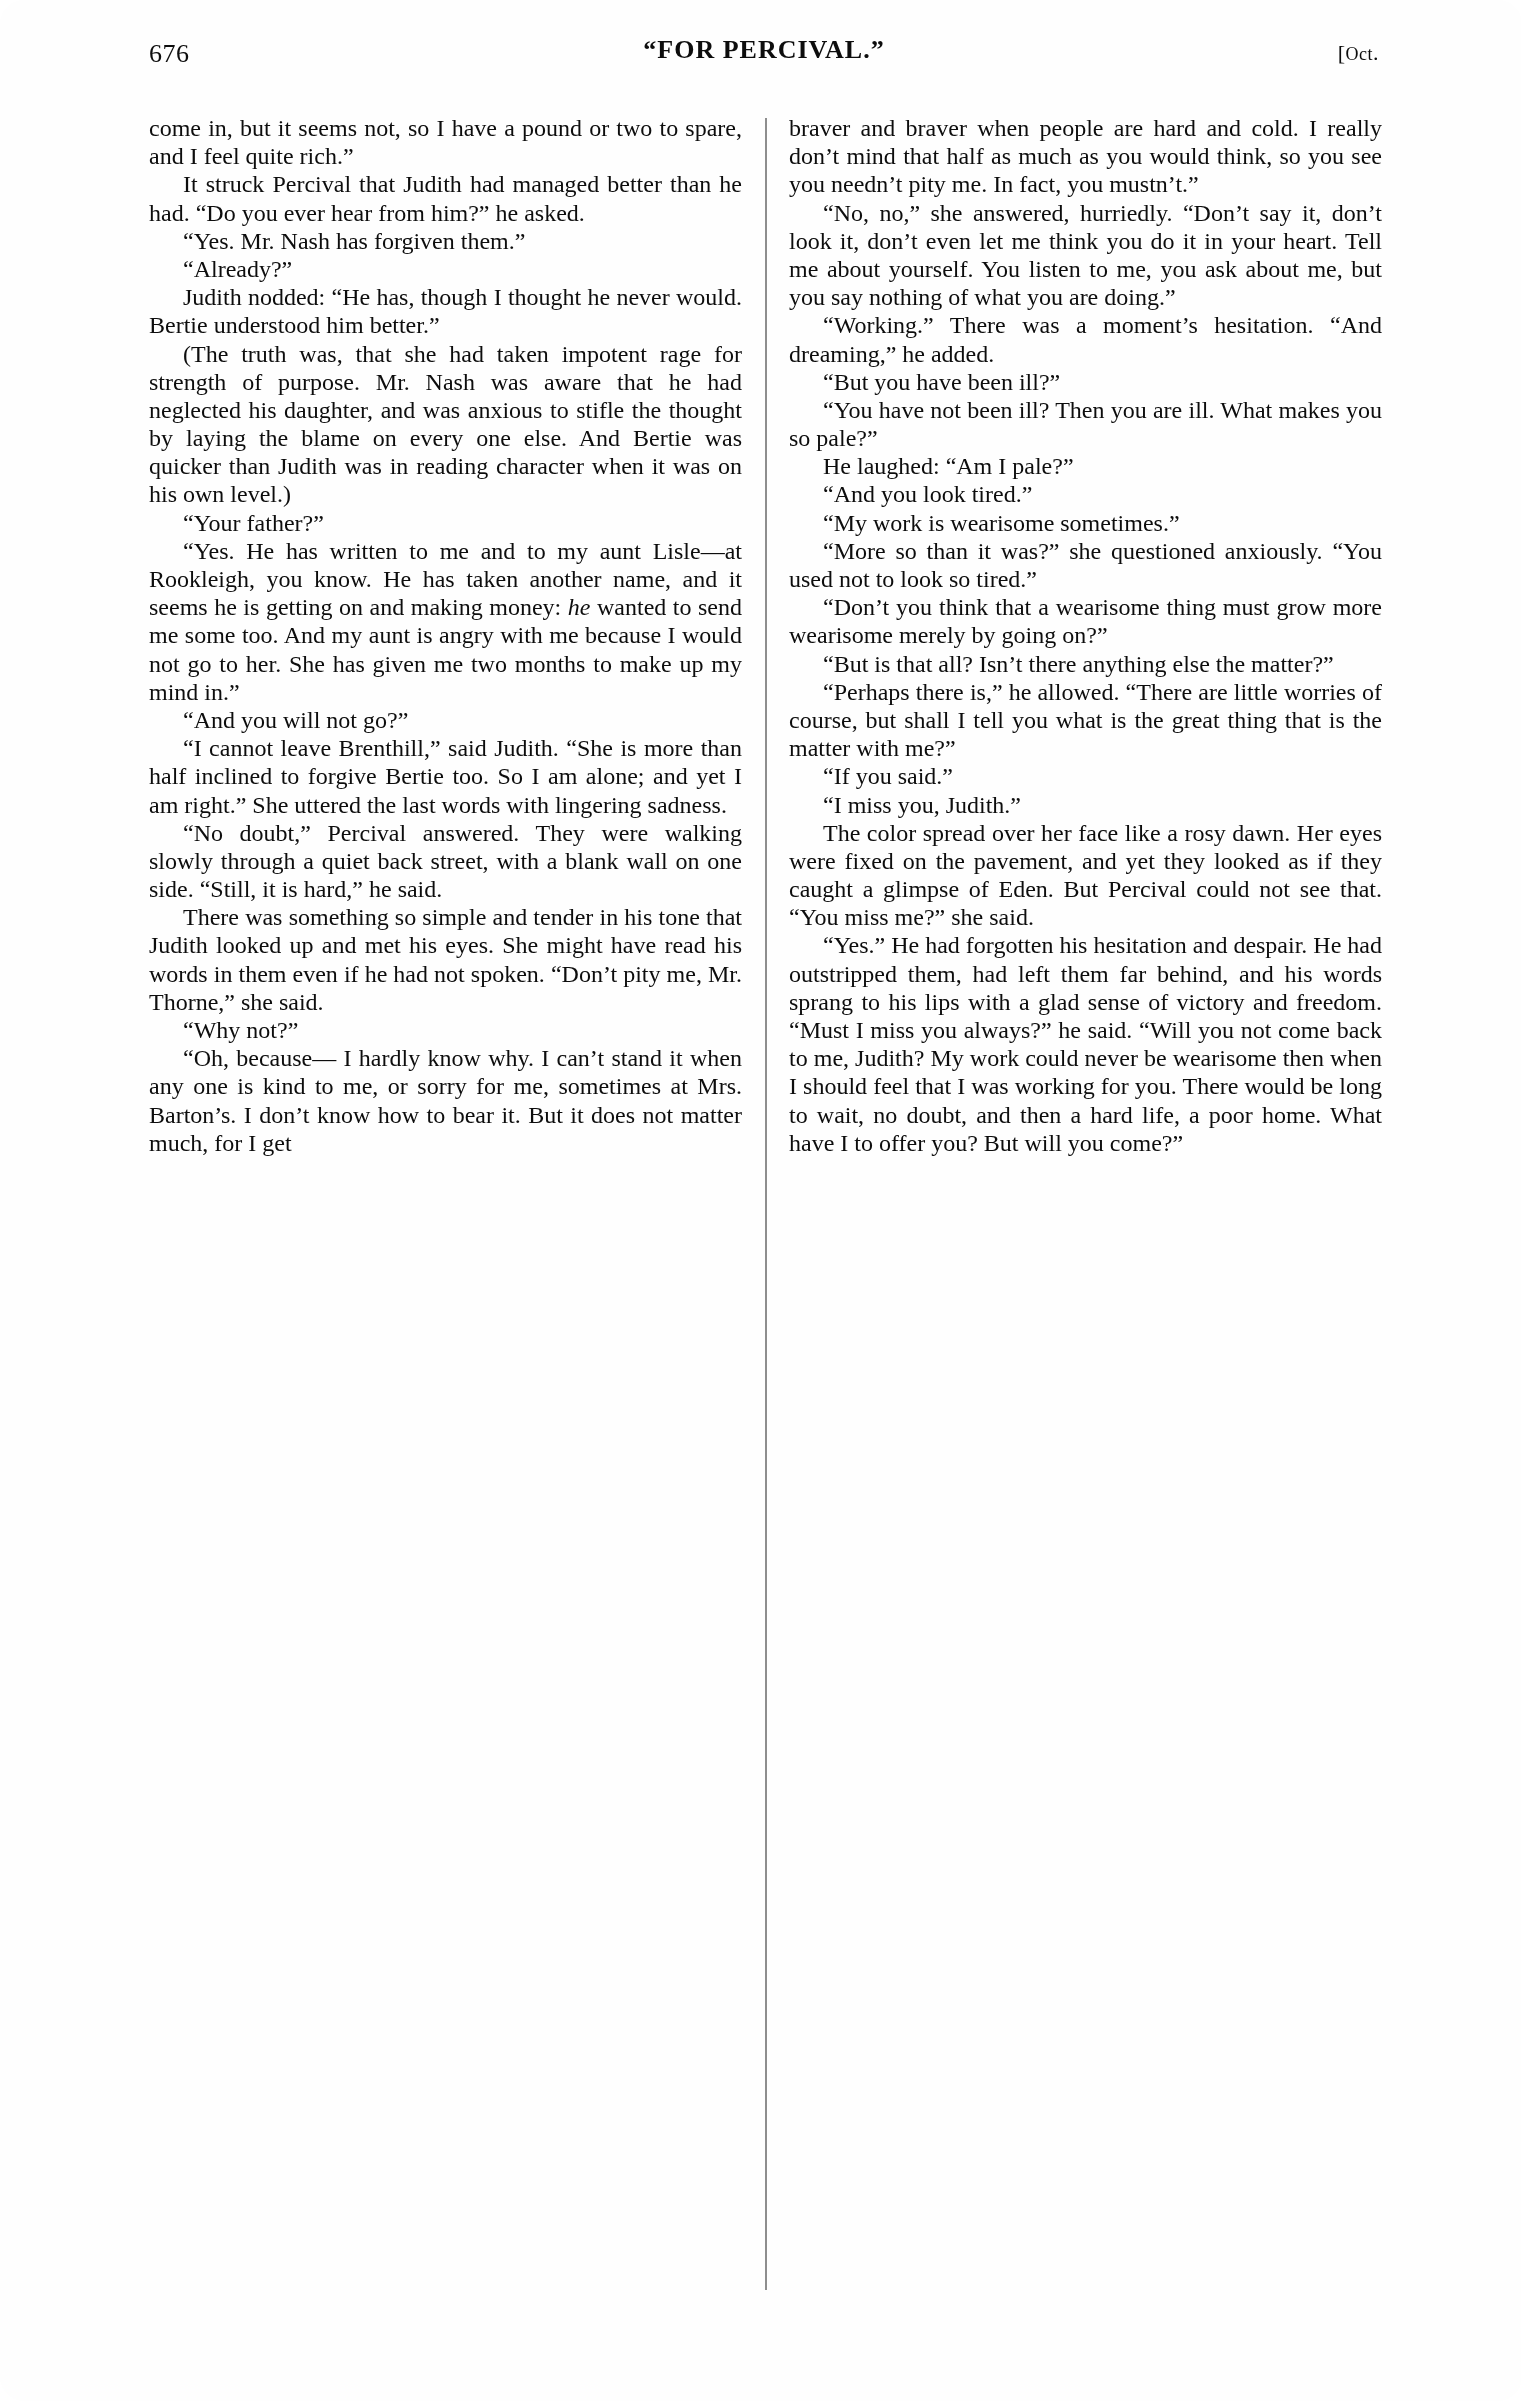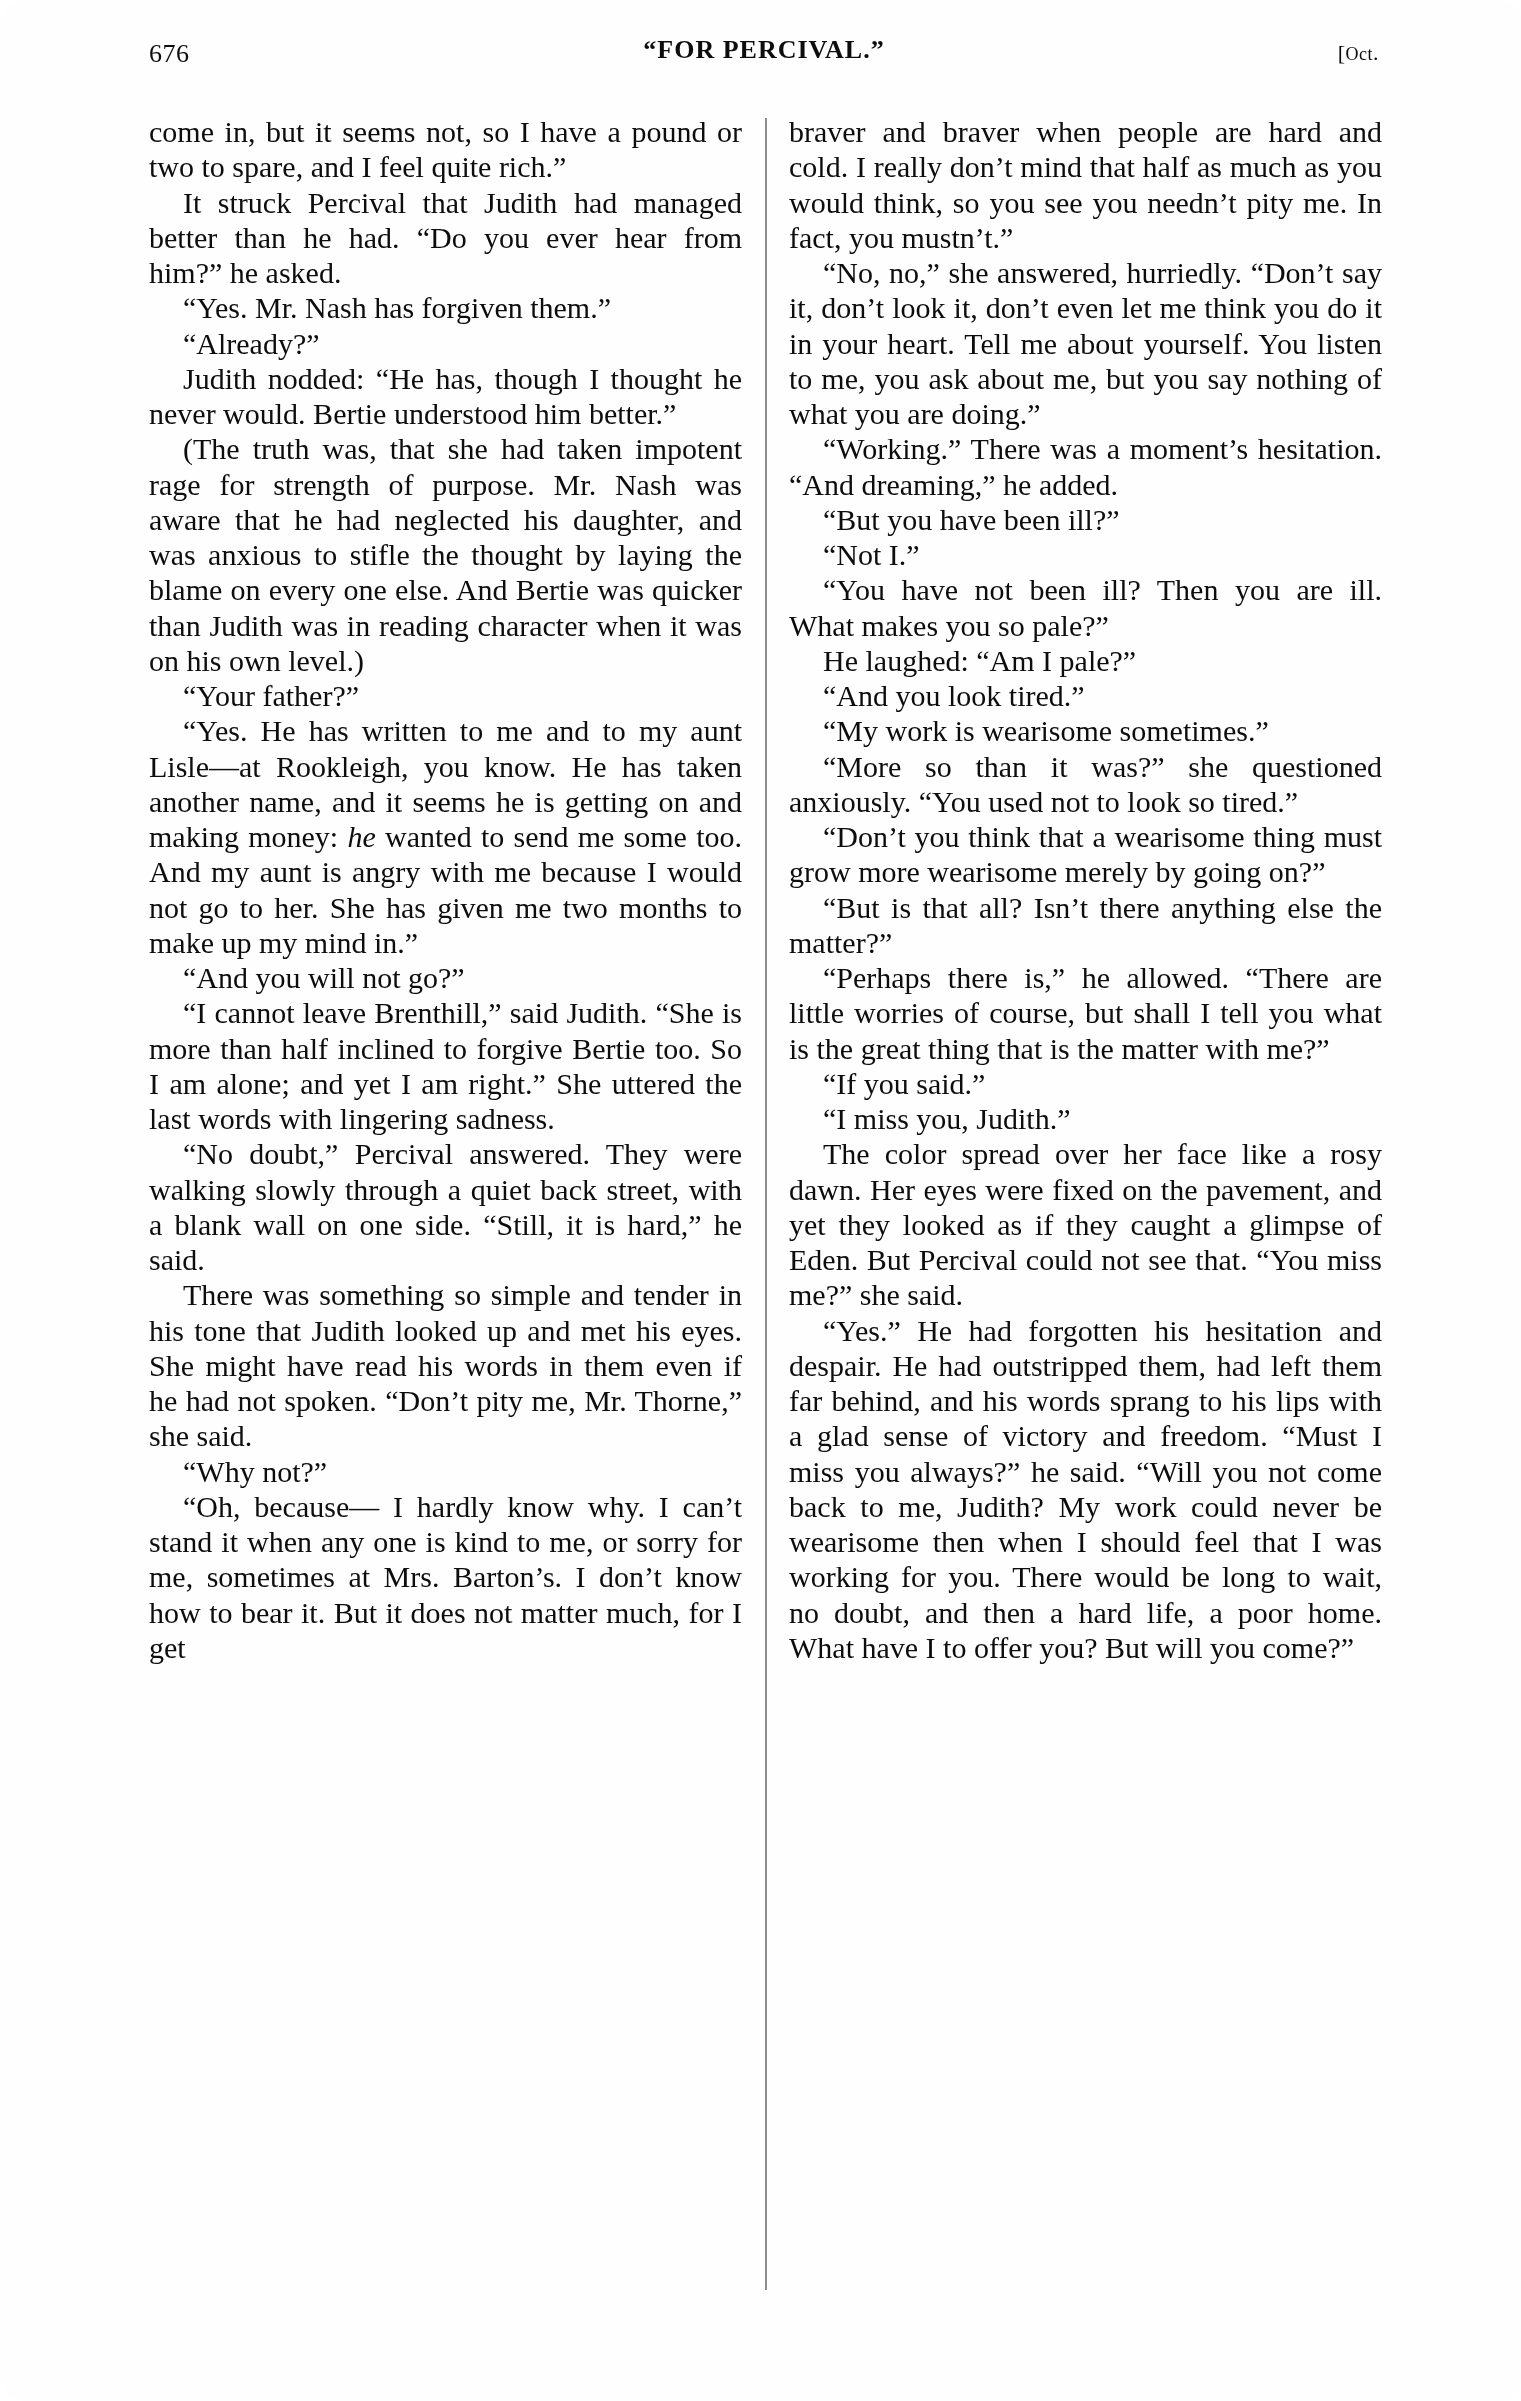--- a/index.html
+++ b/index.html
@@ -63,21 +63,21 @@
     position: absolute;
     left: 149px;
     top: 114px;
     width: 1230px;
     height: 2197px;
   }
   .col {
     position: absolute;
     top: 0;
     width: 593px;
-    font-size: 30px;
+    font-size: 24px;
     line-height: 1.175;
     text-align: justify;
     text-justify: inter-word;
   }
   .col-left { left: 0; }
   .col-right { left: 640px; }
   .rule {
     position: absolute;
     left: 616px;
     top: 4px;
@@ -118,21 +118,20 @@
         <p>“No doubt,” Percival answered. They were walking slowly through a quiet back street, with a blank wall on one side. “Still, it is hard,” he said.</p>
         <p>There was something so simple and tender in his tone that Judith looked up and met his eyes. She might have read his words in them even if he had not spoken. “Don’t pity me, Mr. Thorne,” she said.</p>
         <p>“Why not?”</p>
         <p>“Oh, because— I hardly know why. I can’t stand it when any one is kind to me, or sorry for me, sometimes at Mrs. Barton’s. I don’t know how to bear it. But it does not matter much, for I get</p>
       </div>
     <div class="col col-right">
         <p class="noindent">braver and braver when people are hard and cold. I really don’t mind that half as much as you would think, so you see you needn’t pity me. In fact, you mustn’t.”</p>
         <p>“No, no,” she answered, hurriedly. “Don’t say it, don’t look it, don’t even let me think you do it in your heart. Tell me about yourself. You listen to me, you ask about me, but you say nothing of what you are doing.”</p>
         <p>“Working.” There was a moment’s hesitation. “And dreaming,” he added.</p>
         <p>“But you have been ill?”</p>
-        <p>“Not I.”</p>
         <p>“You have not been ill? Then you are ill. What makes you so pale?”</p>
         <p>He laughed: “Am I pale?”</p>
         <p>“And you look tired.”</p>
         <p>“My work is wearisome sometimes.”</p>
         <p>“More so than it was?” she questioned anxiously. “You used not to look so tired.”</p>
         <p>“Don’t you think that a wearisome thing must grow more wearisome merely by going on?”</p>
         <p>“But is that all? Isn’t there anything else the matter?”</p>
         <p>“Perhaps there is,” he allowed. “There are little worries of course, but shall I tell you what is the great thing that is the matter with me?”</p>
         <p>“If you said.”</p>
         <p>“I miss you, Judith.”</p>

